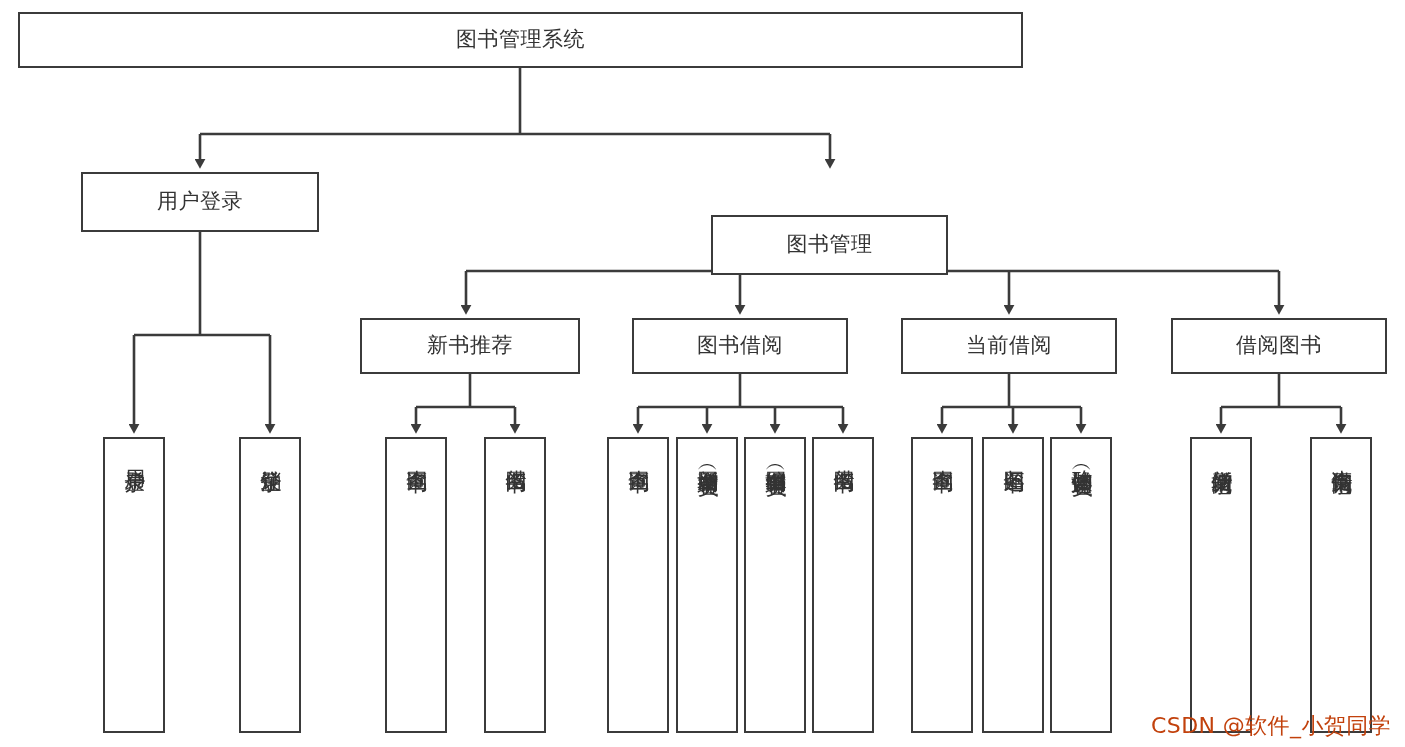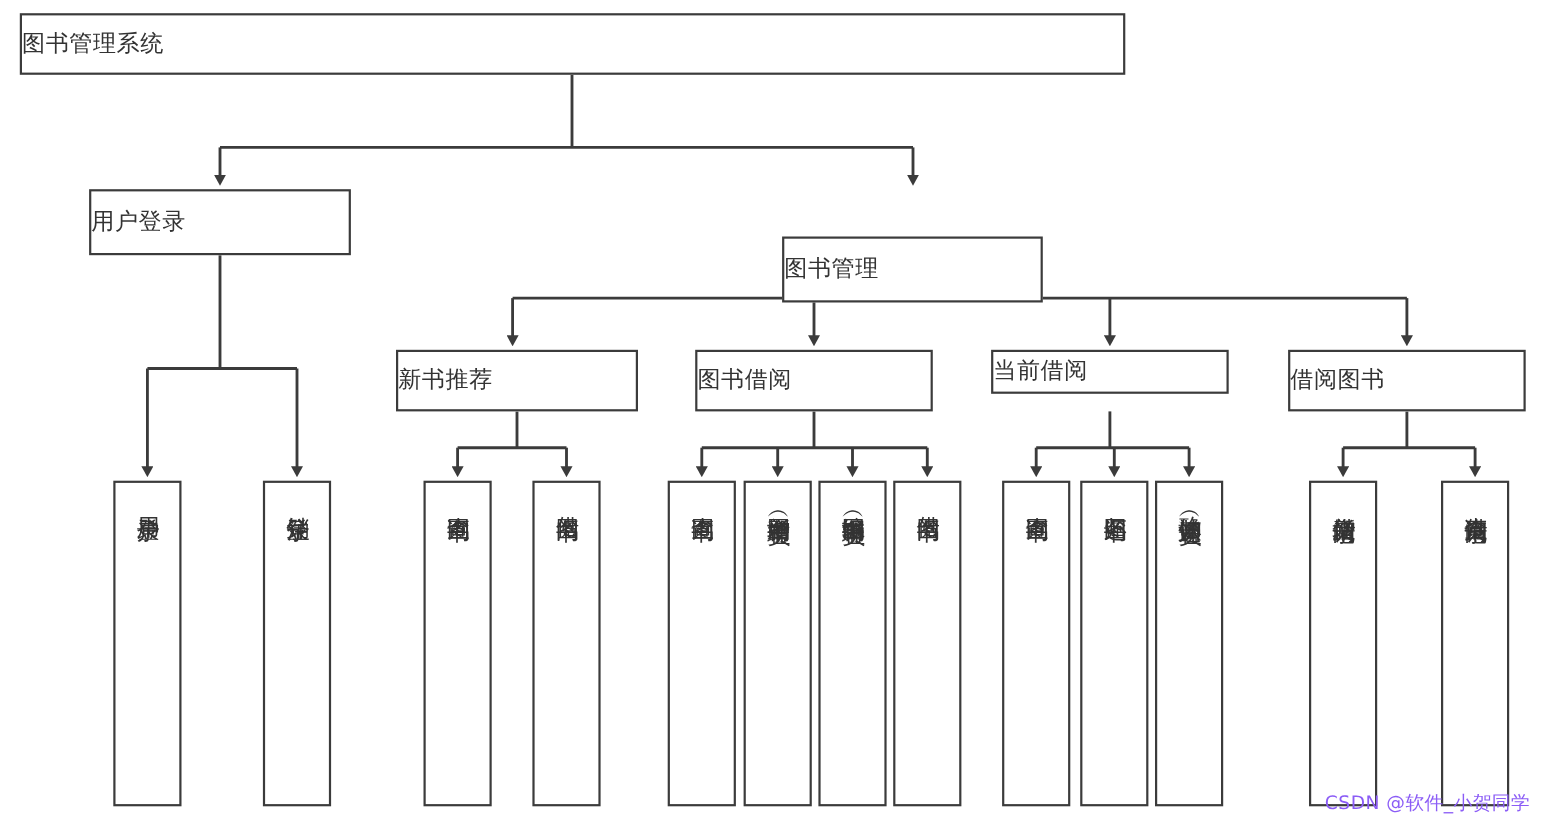--- a/index.html
+++ b/index.html
@@ -26,20 +26,21 @@
     height: 747px;
     pointer-events: none;
   }
   .node {
     position: absolute;
     box-sizing: border-box;
     background: #ffffff;
     border: 2.4px solid #3b3b3b;
     display: flex;
     align-items: center;
+    justify-content: center;
     color: #333333;
   }
   .node-h {
     font-size: 21px;
     line-height: 1.1;
     letter-spacing: 0.5px;
     white-space: nowrap;
   }
   .node-v {
     padding-top: 14px;
@@ -52,22 +53,22 @@
     font-size: 21px;
     line-height: 1.42;
     letter-spacing: 1px;
     color: #333333;
     white-space: nowrap;
   }
   .watermark {
     position: absolute;
     right: 14px;
     bottom: 6px;
-    font-size: 17px;
-    color: #8b5cf6;
+    font-size: 22px;
+    color: #c2410c;
     white-space: nowrap;
     letter-spacing: 0.4px;
   }
 </style>
 </head>
 <body>
 
 <div id="canvas">
 
   <svg class="edges" viewBox="0 0 1405 747" xmlns="http://www.w3.org/2000/svg">
@@ -132,21 +133,21 @@
   <div class="node node-h" style="left:711px; top:172px; width:237px; height:60px;margin-top:43px;">
     <span>图书管理</span>
   </div>
 
   <div class="node node-h" style="left:360px; top:318px; width:220px; height:56px;font-family:Liberation Serif, serif;">
     <span>新书推荐</span>
   </div>
   <div class="node node-h" style="left:632px; top:318px; width:216px; height:56px;">
     <span>图书借阅</span>
   </div>
-  <div class="node node-h" style="left:901px; top:318px; width:216px; height:40px;">
+  <div class="node node-h" style="left:901px; top:318px; width:216px; height:56px;">
     <span>当前借阅</span>
   </div>
   <div class="node node-h" style="left:1171px; top:318px; width:216px; height:56px;">
     <span>借阅图书</span>
   </div>
 
   <div class="node node-v" style="left:103px; top:437px; width:62px; height:296px;">
     <span class="vtext">用户登录</span>
   </div>
   <div class="node node-v" style="left:239px; top:437px; width:62px; height:296px;">

